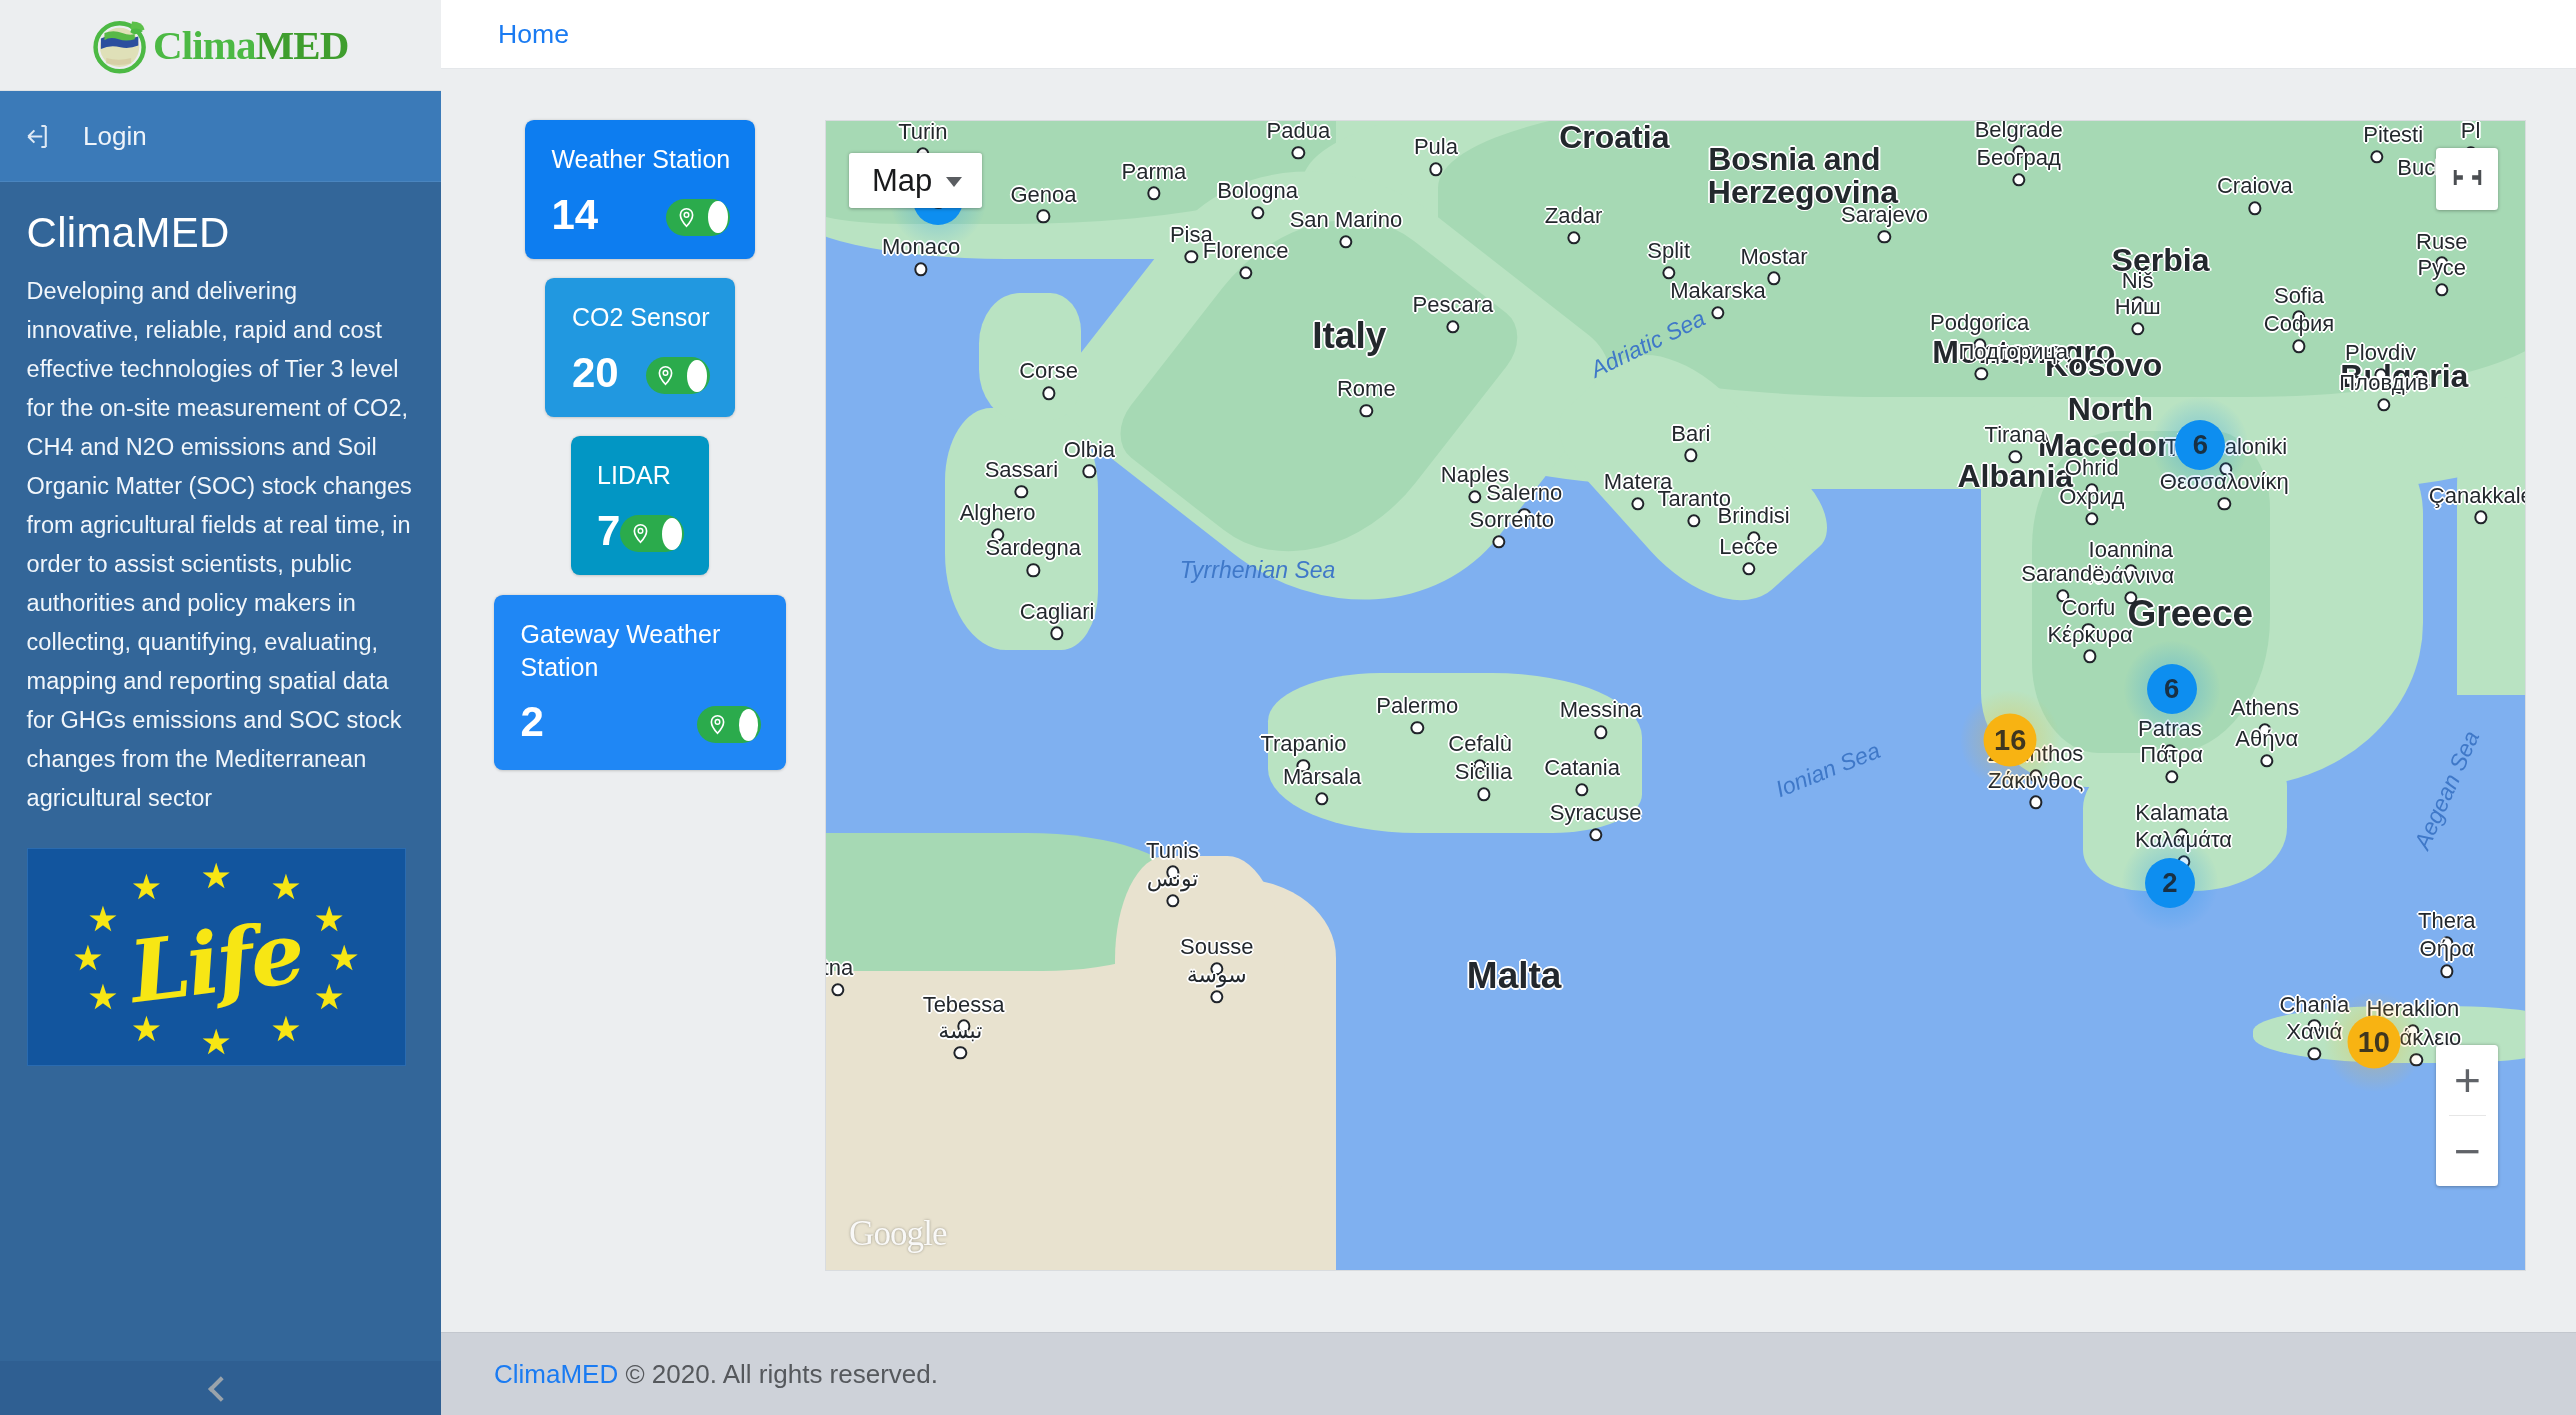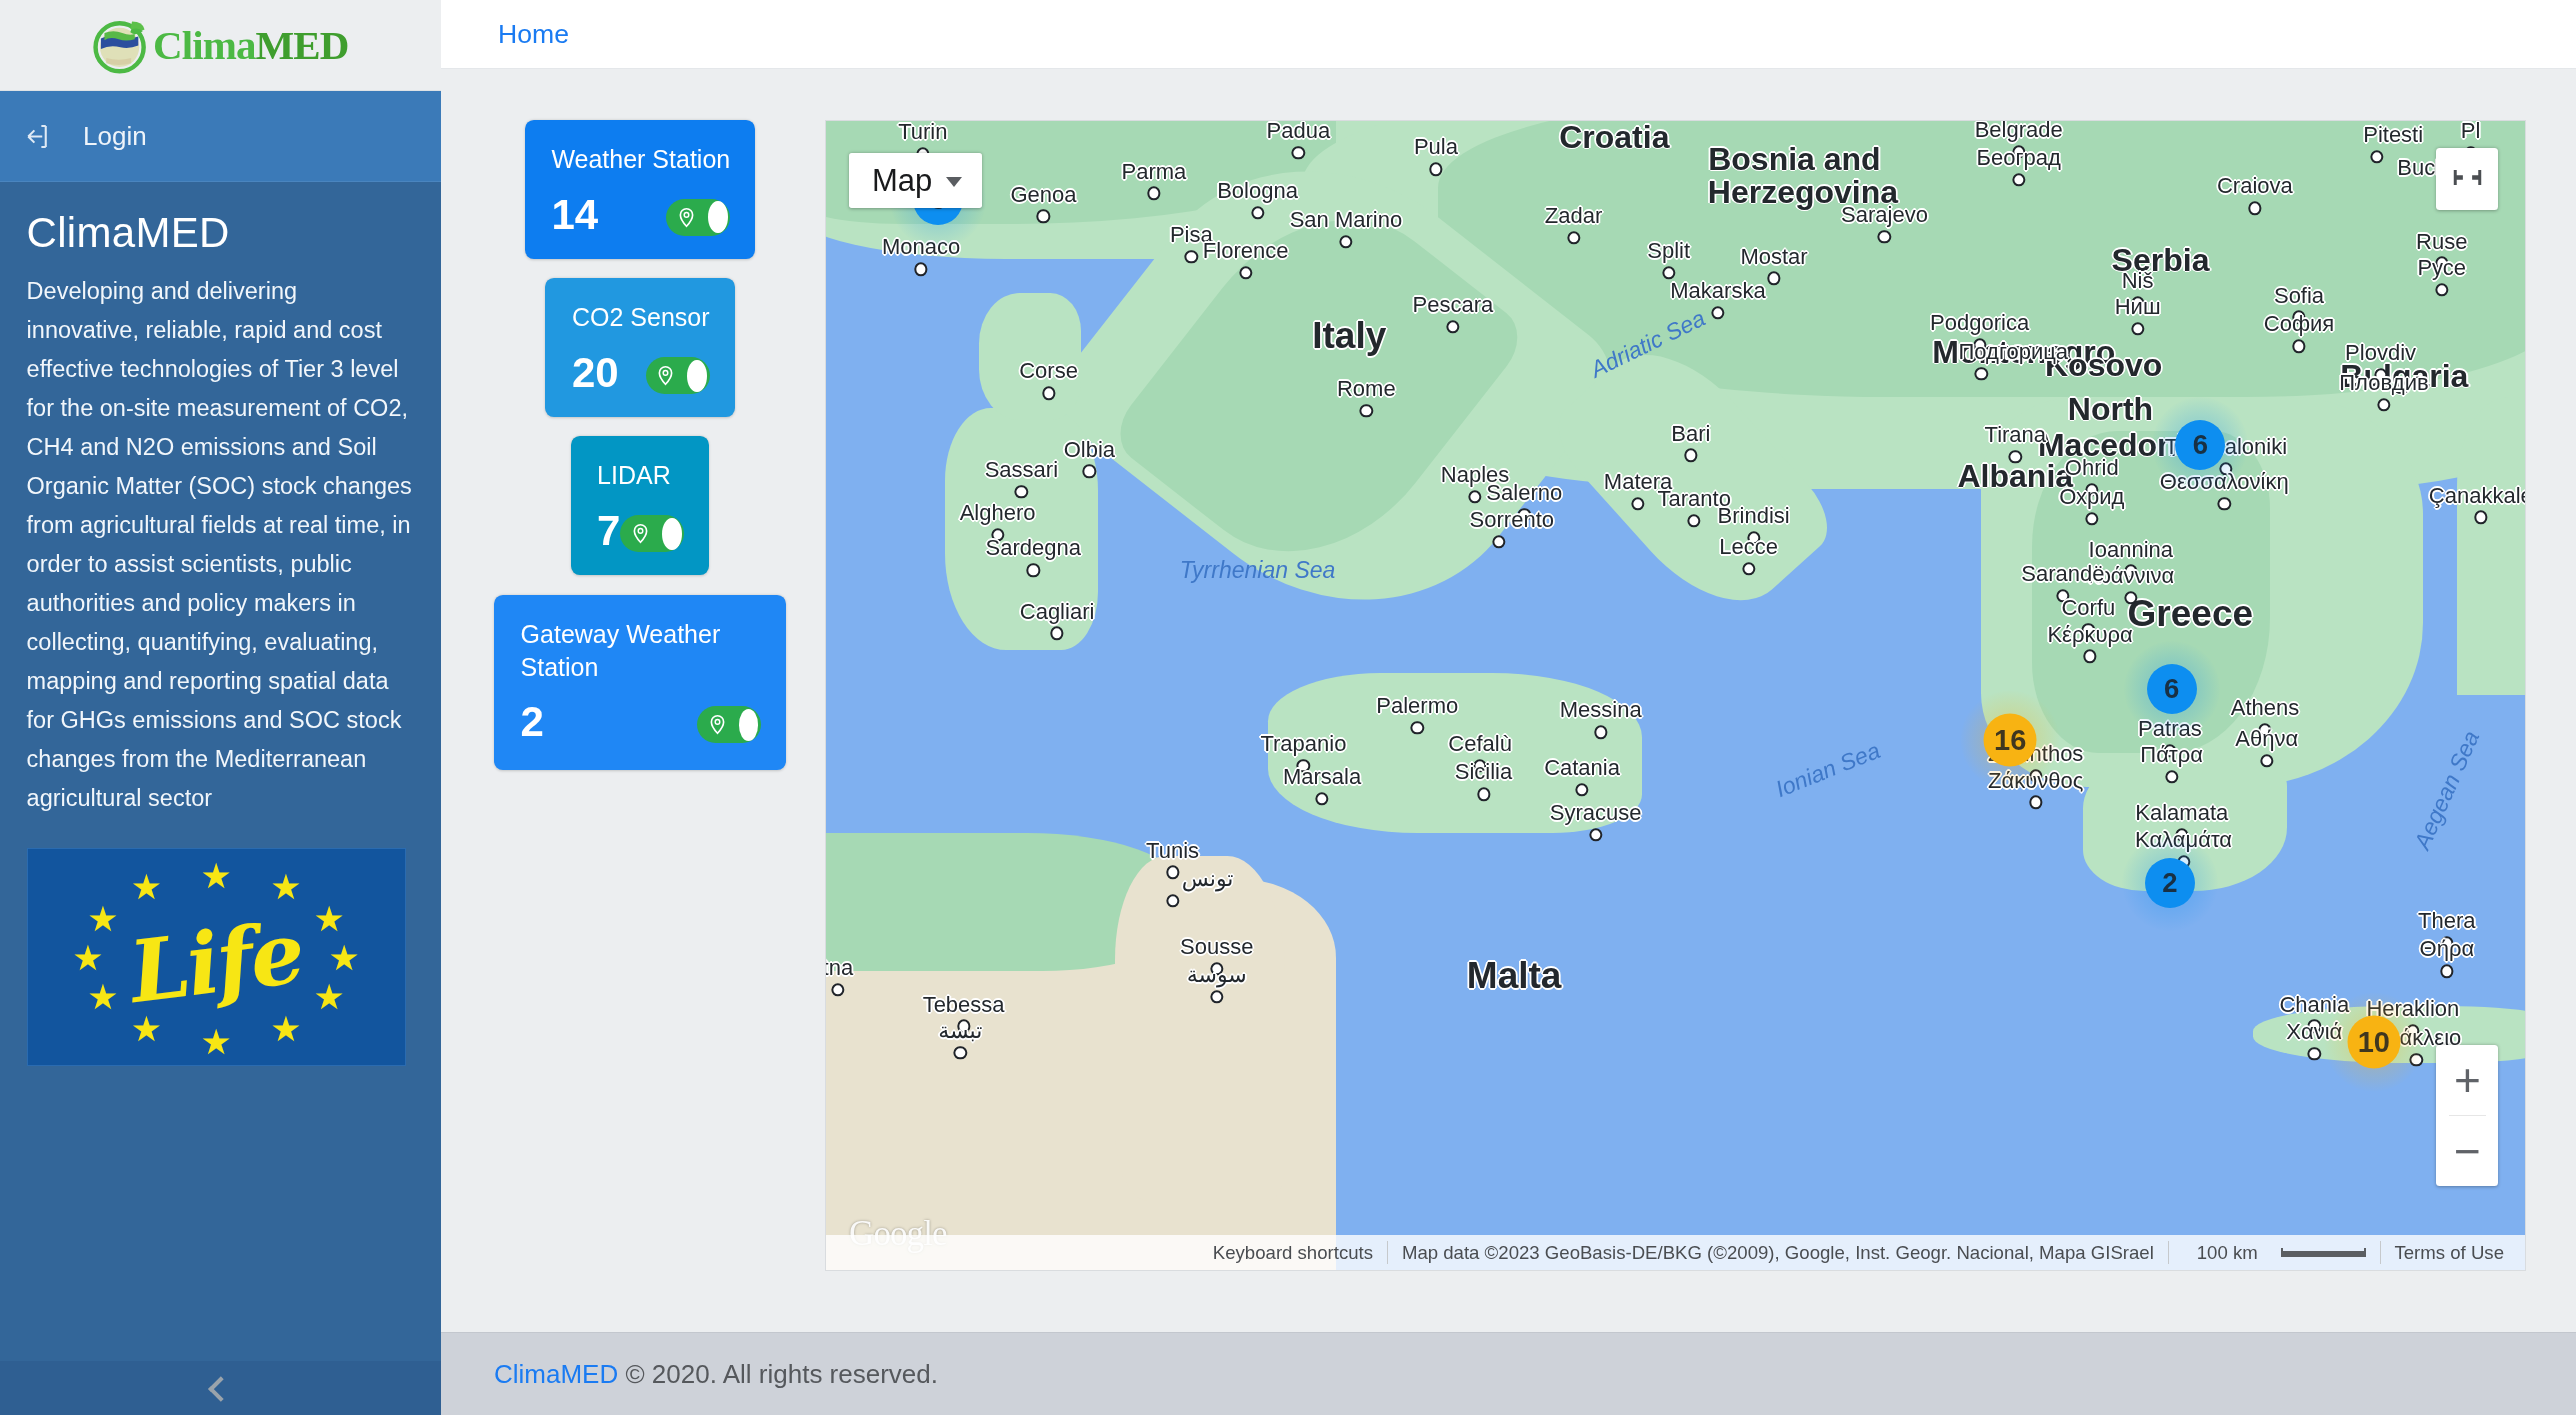--- a/index.html
+++ b/index.html
@@ -550,21 +550,21 @@
               <div class="map-lbl city" style="left: 44.5%; top: 56.3%;">Catania</div>
               <div class="map-dot" style="left: 44.5%; top: 58.2%;"></div>
               <div class="map-lbl city" style="left: 79.8%; top: 60.2%;">Kalamata</div>
               <div class="map-dot" style="left: 79.8%; top: 62.1%;"></div>
               <div class="map-lbl city" style="left: 79.9%; top: 62.6%;">Καλαμάτα</div>
               <div class="map-dot" style="left: 79.9%; top: 64.5%;"></div>
               <div class="map-lbl city" style="left: 45.3%; top: 60.2%;">Syracuse</div>
               <div class="map-dot" style="left: 45.3%; top: 62.1%;"></div>
               <div class="map-lbl city" style="left: 20.4%; top: 63.5%;">Tunis</div>
               <div class="map-dot" style="left: 20.4%; top: 65.4%;"></div>
-              <div class="map-lbl city" style="left: 20.4%; top: 66%; margin-left: 35px;">تونس</div>
+              <div class="map-lbl city" style="left: 20.4%; top: 66%;">تونس</div>
               <div class="map-dot" style="left: 20.4%; top: 67.9%;"></div>
               <div class="map-lbl city" style="left: 95.4%; top: 69.6%;">Thera</div>
               <div class="map-dot" style="left: 95.4%; top: 71.5%;"></div>
               <div class="map-lbl city" style="left: 95.4%; top: 72.1%;">Θήρα</div>
               <div class="map-dot" style="left: 95.4%; top: 74%;"></div>
               <div class="map-lbl city" style="left: 23%; top: 71.9%;">Sousse</div>
               <div class="map-dot" style="left: 23%; top: 73.8%;"></div>
               <div class="map-lbl city" style="left: 23%; top: 74.3%;">سوسة</div>
               <div class="map-dot" style="left: 23%; top: 76.2%;"></div>
               <div class="map-lbl city" style="left: 8.1%; top: 76.9%;">Tebessa</div>
@@ -624,32 +624,20 @@
         </div>
 
         <div class="zoom-ctl">
           <div>+</div>
           <div class="sep"></div>
           <div>−</div>
         </div>
 
         <div class="gwatermark">Google</div>
 
-        <div class="attrib">
-          <span>Keyboard shortcuts</span>
-          <span class="divider"></span>
-          <span>Map data ©2023 GeoBasis-DE/BKG (©2009), Google, Inst. Geogr. Nacional, Mapa GISrael</span>
-          <span class="divider"></span>
-          <span class="scalebar">
-            <span>100 km</span>
-            <span class="bar"></span>
-          </span>
-          <span class="divider"></span>
-          <a>Terms of Use</a>
-        </div>
       </div>
 
     </div>
 
     <div class="footer">
       <div class="footer-text">
         <a>ClimaMED</a><span> © 2020. All rights reserved.</span>
       </div>
     </div>
 

